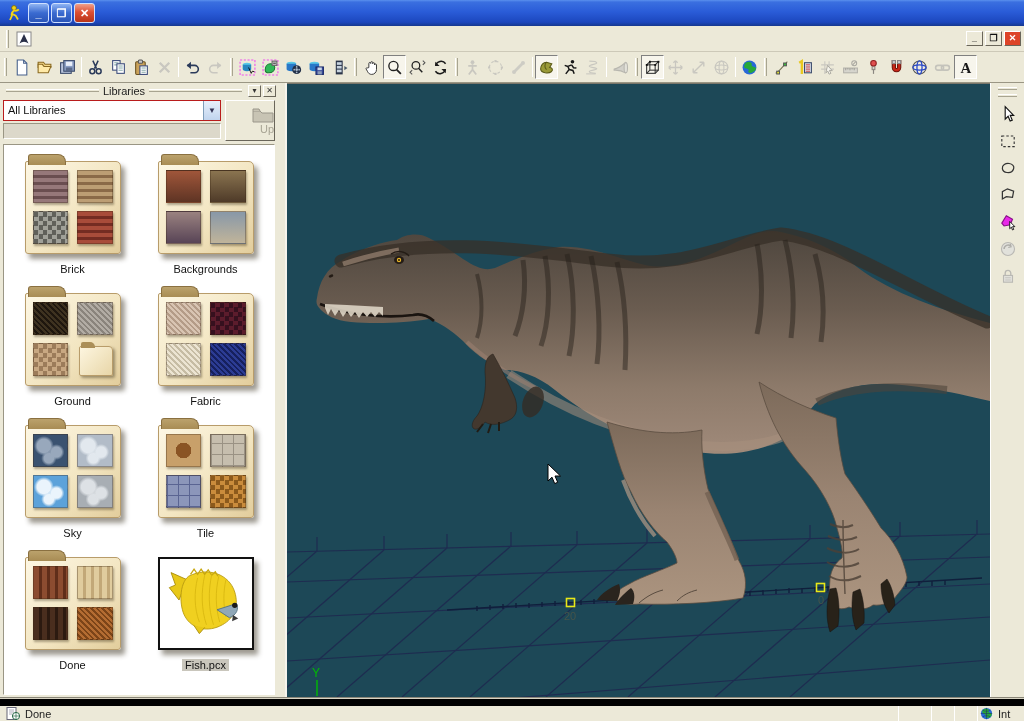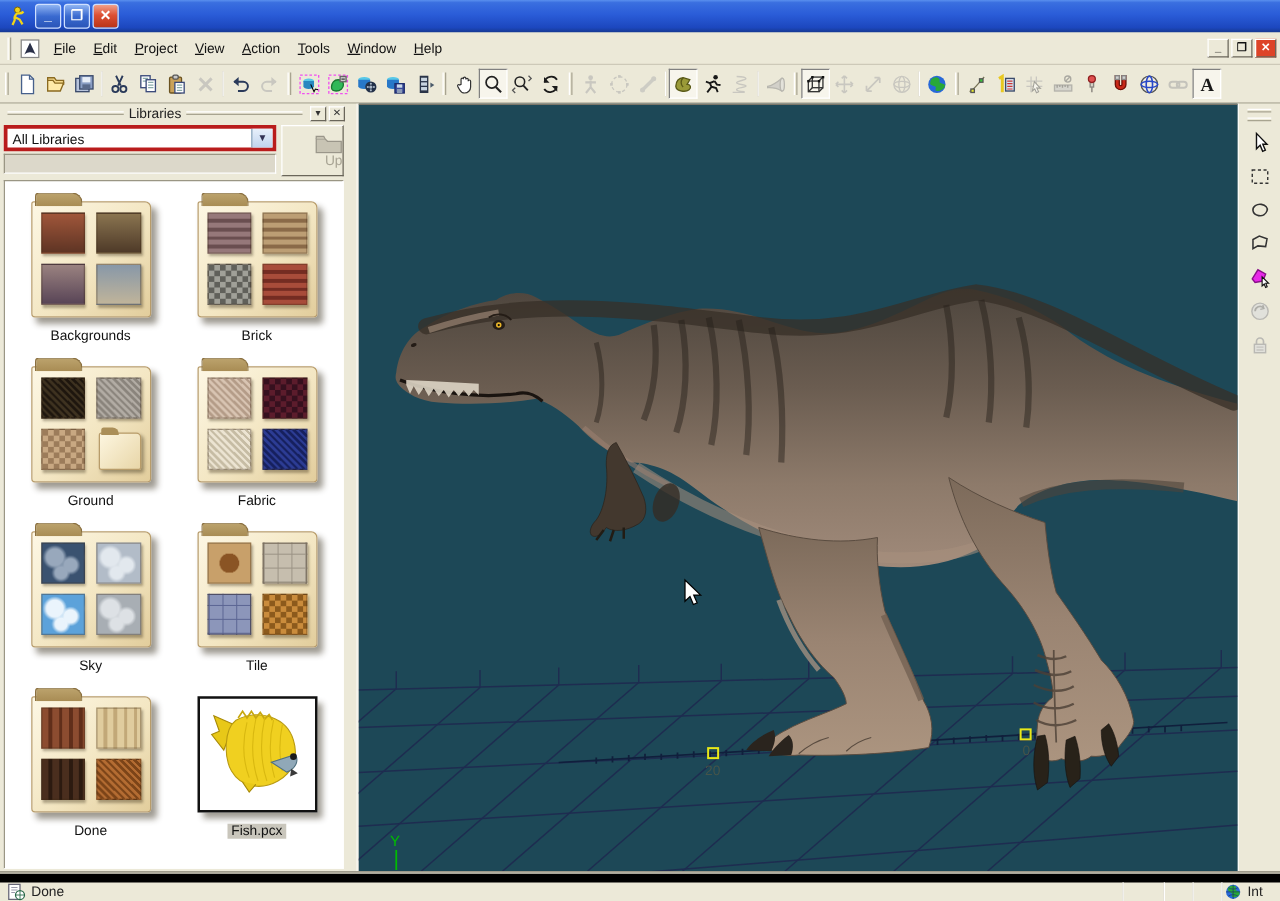--- a/index.html
+++ b/index.html
@@ -50,21 +50,21 @@
 
   
   .libraries { width:278px; height:614px; background:#ece9d8; display:flex; flex-direction:column; }
   .lib-header { height:15px; display:flex; align-items:center; padding:1px 2px; }
   .lib-header .hline { flex:1; height:3px; border-top:1px solid #fff; border-bottom:1px solid #a8a490; margin:0 4px; }
   .lib-title { font-size:11px; color:#222; }
   .lib-header-btn { width:13px; height:12px; margin-left:2px; background:#ece9d8;
     border:1px solid; border-color:#fff #6a665a #6a665a #fff; font-size:8px; line-height:10px; text-align:center; color:#333; }
   .lib-controls { display:flex; padding:2px 3px 1px 3px; }
   .lib-controls-left { flex:1; }
-  .combo { display:flex; height:21px; border:3px solid #b91c1c; background:#fff; }
+  .combo { display:flex; height:21px; border:1px solid #b91c1c; background:#fff; }
   .combo-value { flex:1; padding:3px 4px; font-size:11px; }
   .combo-arrow { width:17px; background:linear-gradient(180deg,#e8f0fb,#c0d4ee); border-left:1px solid #7f9db9;
     display:flex; align-items:center; justify-content:center; color:#335; font-size:8px; }
   .path-bar { height:16px; margin-top:2px; background:#dcd8ca; border:1px solid; border-color:#9a9684 #fff #fff #9a9684; }
   .up-btn { width:50px; height:41px; margin-left:4px; background:#ece9d8;
     border:1px solid; border-color:#fff #6a665a #6a665a #fff;
     display:flex; flex-direction:column; align-items:flex-end; justify-content:center; color:#a8a494; }
   .up-btn svg { width:22px; height:16px; }
   .up-label { font-size:11px; color:#a8a494; }
   .lib-list { flex:1; margin:2px 3px 2px 3px; background:#fff; border:1px solid; border-color:#9a9684 #fff #fff #9a9684;
@@ -137,30 +137,20 @@
   </div>
 
   <div class="menubar">
     <span class="gripv"></span>
     <span class="mdi-icon">
       <svg viewBox="0 0 16 16">
           <rect x="1" y="1" width="14" height="14" fill="#fff" stroke="#888"></rect>
           <path d="M3.5 12.5L8 3l4.5 9.5c-3-2.2-6-2.2-9 0z" fill="#2a3048"></path>
         </svg>
     </span>
-    <span id="menu-items" style="display:flex">
-        <span class="menu-item"><u>F</u>ile</span>
-        <span class="menu-item"><u>E</u>dit</span>
-        <span class="menu-item"><u>P</u>roject</span>
-        <span class="menu-item"><u>V</u>iew</span>
-        <span class="menu-item"><u>A</u>ction</span>
-        <span class="menu-item"><u>T</u>ools</span>
-        <span class="menu-item"><u>W</u>indow</span>
-        <span class="menu-item"><u>H</u>elp</span>
-      </span>
     <span class="spacer"></span>
     <span class="mdibtn">_</span>
     <span class="mdibtn">❐</span>
     <span class="mdibtn close">✕</span>
   </div>
 
   <div class="toolbar" id="main-toolbar">
       <span class="gripv"></span>
       <div class="tb-group">
         <div class="tb-btn normal">
@@ -481,38 +471,38 @@
               <path d="M1 4h7l2 2h11v9H1z" fill="#c8c4b4" stroke="#9a968a"></path>
               <path d="M1 4V2h6l1 2" fill="#c8c4b4" stroke="#9a968a"></path>
             </svg>
           <span class="up-label">Up</span>
         </div>
       </div>
       <div class="lib-list" id="lib-list">
           <div class="lib-item">
             <div class="folder">
               <div class="thumbs">
+                <div class="thumb" style="background: repeating-linear-gradient(rgb(150, 120, 122) 0px, rgb(150, 120, 122) 4px, rgb(106, 78, 80) 4px, rgb(106, 78, 80) 7px);"></div>
+                <div class="thumb" style="background: repeating-linear-gradient(rgb(188, 158, 116) 0px, rgb(188, 158, 116) 4px, rgb(138, 106, 72) 4px, rgb(138, 106, 72) 7px);"></div>
+                <div class="thumb" style="background: repeating-conic-gradient(rgb(160, 160, 152) 0%, rgb(160, 160, 152) 25%, rgb(96, 96, 90) 0%, rgb(96, 96, 90) 50%) 0% 0% / 9px 9px;"></div>
+                <div class="thumb" style="background: repeating-linear-gradient(rgb(168, 76, 58) 0px, rgb(168, 76, 58) 4px, rgb(116, 44, 34) 4px, rgb(116, 44, 34) 7px);"></div>
+              </div>
+            </div>
+            <div class="lib-label">Brick</div>
+          </div>
+          <div class="lib-item">
+            <div class="folder">
+              <div class="thumbs">
                 <div class="thumb" style="background: linear-gradient(rgb(160, 86, 58), rgb(94, 52, 36));"></div>
                 <div class="thumb" style="background: linear-gradient(rgb(138, 116, 80), rgb(78, 58, 40));"></div>
                 <div class="thumb" style="background: linear-gradient(rgb(154, 130, 128), rgb(88, 68, 86));"></div>
                 <div class="thumb" style="background: linear-gradient(rgb(136, 152, 168), rgb(192, 180, 154));"></div>
               </div>
             </div>
             <div class="lib-label">Backgrounds</div>
-          </div>
-          <div class="lib-item">
-            <div class="folder">
-              <div class="thumbs">
-                <div class="thumb" style="background: repeating-linear-gradient(rgb(150, 120, 122) 0px, rgb(150, 120, 122) 4px, rgb(106, 78, 80) 4px, rgb(106, 78, 80) 7px);"></div>
-                <div class="thumb" style="background: repeating-linear-gradient(rgb(188, 158, 116) 0px, rgb(188, 158, 116) 4px, rgb(138, 106, 72) 4px, rgb(138, 106, 72) 7px);"></div>
-                <div class="thumb" style="background: repeating-conic-gradient(rgb(160, 160, 152) 0%, rgb(160, 160, 152) 25%, rgb(96, 96, 90) 0%, rgb(96, 96, 90) 50%) 0% 0% / 9px 9px;"></div>
-                <div class="thumb" style="background: repeating-linear-gradient(rgb(168, 76, 58) 0px, rgb(168, 76, 58) 4px, rgb(116, 44, 34) 4px, rgb(116, 44, 34) 7px);"></div>
-              </div>
-            </div>
-            <div class="lib-label">Brick</div>
           </div>
           <div class="lib-item">
             <div class="folder">
               <div class="thumbs">
                 <div class="thumb" style="background: repeating-linear-gradient(45deg, rgb(62, 50, 32) 0px, rgb(62, 50, 32) 2px, rgb(30, 22, 14) 2px, rgb(30, 22, 14) 4px);"></div>
                 <div class="thumb" style="background: repeating-linear-gradient(45deg, rgb(178, 172, 164) 0px, rgb(178, 172, 164) 2px, rgb(138, 132, 124) 2px, rgb(138, 132, 124) 4px);"></div>
                 <div class="thumb" style="background: repeating-conic-gradient(rgb(200, 168, 130) 0%, rgb(200, 168, 130) 25%, rgb(156, 124, 90) 0%, rgb(156, 124, 90) 50%) 0% 0% / 9px 9px;"></div>
                 <div class="thumb subfolder"></div>
               </div>
             </div>

